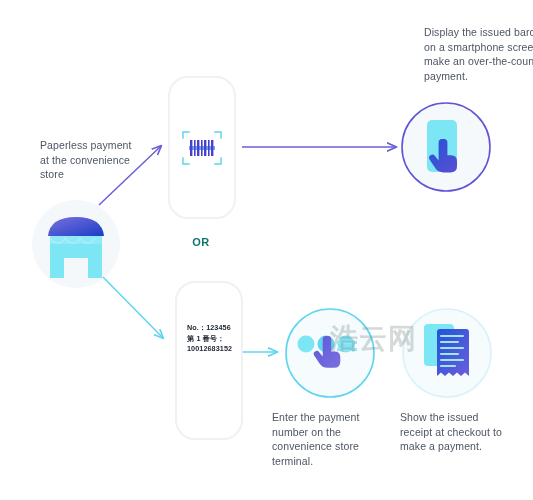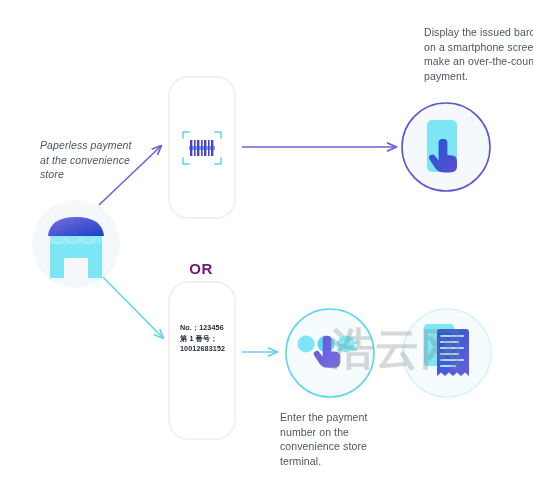--- a/index.html
+++ b/index.html
@@ -27,45 +27,44 @@
     height: 500px;
   }
   .caption {
     position: absolute;
     font-size: 10.5px;
     line-height: 14.5px;
     color: #4d5563;
     letter-spacing: 0.1px;
     white-space: pre-line;
   }
-  #caption-left      { left: 40px;  top: 138px; width: 100px; font-style: italic; }
+  #caption-left      { left: 40px;  top: 138px; width: 100px; }
   #caption-topright  { left: 392px; top: 25px;  width: 138px; margin-left: 32px; }
-  #caption-bottomc   { left: 280px; top: 410px; width: 108px; }
+  #caption-bottomc   { left: 272px; top: 410px; width: 108px; }
   #caption-bottomr   { left: 400px; top: 410px; width: 112px; }
   .or-label {
     position: absolute;
     left: 163px;
     top: 236px;
     width: 76px;
     text-align: center;
-    font-size: 15px;
+    font-size: 11px;
     font-weight: bold;
-    color: #701a75;
+    color: #0f766e;
     letter-spacing: 0.6px;
-    margin-top: 24px;
   }
   .phone {
     position: absolute;
     background: #ffffff;
     border: 2px solid #f0f1f3;
     border-radius: 20px;
     box-sizing: border-box;
   }
   #phone-barcode { left: 168px; top: 76px;  width: 68px; height: 143px; }
-  #phone-number  { left: 168px; top: 281px; width: 68px; height: 159px; }
+  #phone-number  { left: 175px; top: 281px; width: 68px; height: 159px; }
   .phone-number-text {
     position: absolute;
     left: 10px;
     top: 40px;
     width: 58px;
     font-size: 7.2px;
     line-height: 10.5px;
     font-weight: bold;
     color: #1b2430;
     white-space: pre-line;
@@ -76,21 +75,21 @@
     left: 50%;
     top: 50%;
     transform: translate(-50%, -50%);
     width: 40px;
     height: 34px;
   }
   .watermark {
     position: absolute;
     left: 330px;
     top: 320px;
-    font-size: 44px;
+    font-size: 28px;
     font-weight: bold;
     color: rgba(120,128,128,0.30);
     letter-spacing: 1px;
     font-family: Liberation Serif, serif;
     pointer-events: none;
     user-select: none;
   }
 </style>
 </head>
 <body>
@@ -216,14 +215,15 @@
     <div class="phone-number-text">No.：123456</div>
     <div class="phone-number-text" style="top:50.5px">第 1 番号：</div>
     <div class="phone-number-text" style="top:61px">10012683152</div>
   </div>
 
   <div class="or-label">OR</div>
 
   <div class="caption" id="caption-left">Paperless payment at the convenience store</div>
   <div class="caption" id="caption-topright">Display the issued barcode on a smartphone screen to make an over-the-counter payment.</div>
   <div class="caption" id="caption-bottomc">Enter the payment number on the convenience store terminal.</div>
+  <div class="caption" id="caption-bottomr">Show the issued receipt at checkout to make a payment.</div>
 
 </div>
 
 </body></html>

